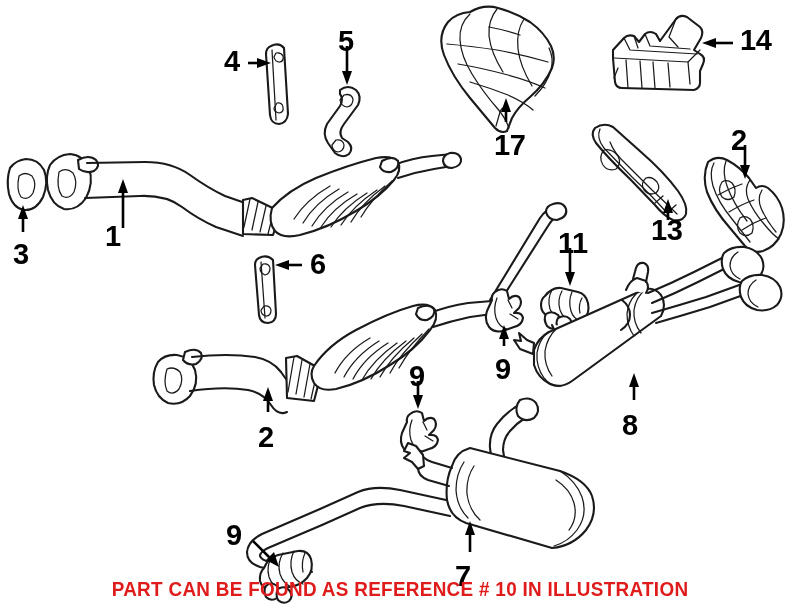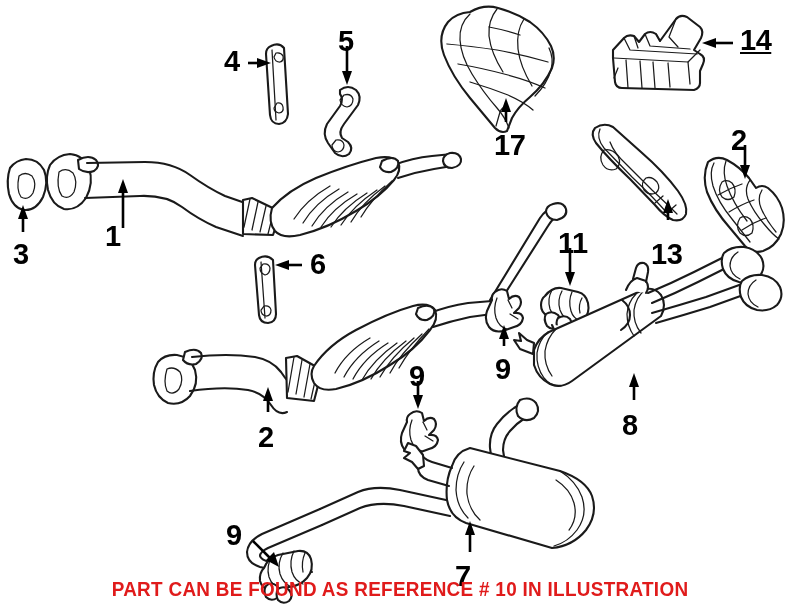--- a/index.html
+++ b/index.html
@@ -387,19 +387,19 @@
   <div class="callout-label" style="left:224px; top:47px;">4</div>
   <div class="callout-label" style="left:338px; top:27px;">5</div>
   <div class="callout-label" style="left:310px; top:250px;">6</div>
   <div class="callout-label" style="left:455px; top:562px;">7</div>
   <div class="callout-label" style="left:622px; top:411px;">8</div>
   <div class="callout-label" style="left:409px; top:362px;">9</div>
   <div class="callout-label" style="left:495px; top:355px;">9</div>
   <div class="callout-label" style="left:226px; top:521px;">9</div>
   <div class="callout-label" style="left:558px; top:229px;">11</div>
   <div class="callout-label" style="left:494px; top:131px;">17</div>
-  <div class="callout-label" style="left:651px; top:240px;">13</div>
-  <div class="callout-label" style="left:740px; top:26px;text-decoration:underline;">14</div>
+  <div class="callout-label" style="left:651px; top:216px;">13</div>
+  <div class="callout-label" style="left:740px; top:26px;">14</div>
   <div class="callout-label" style="left:731px; top:126px;">2</div>
 
   <div id="footer-note">PART CAN BE FOUND AS REFERENCE # 10 IN ILLUSTRATION</div>
 
 </div>
 
 </body></html>

